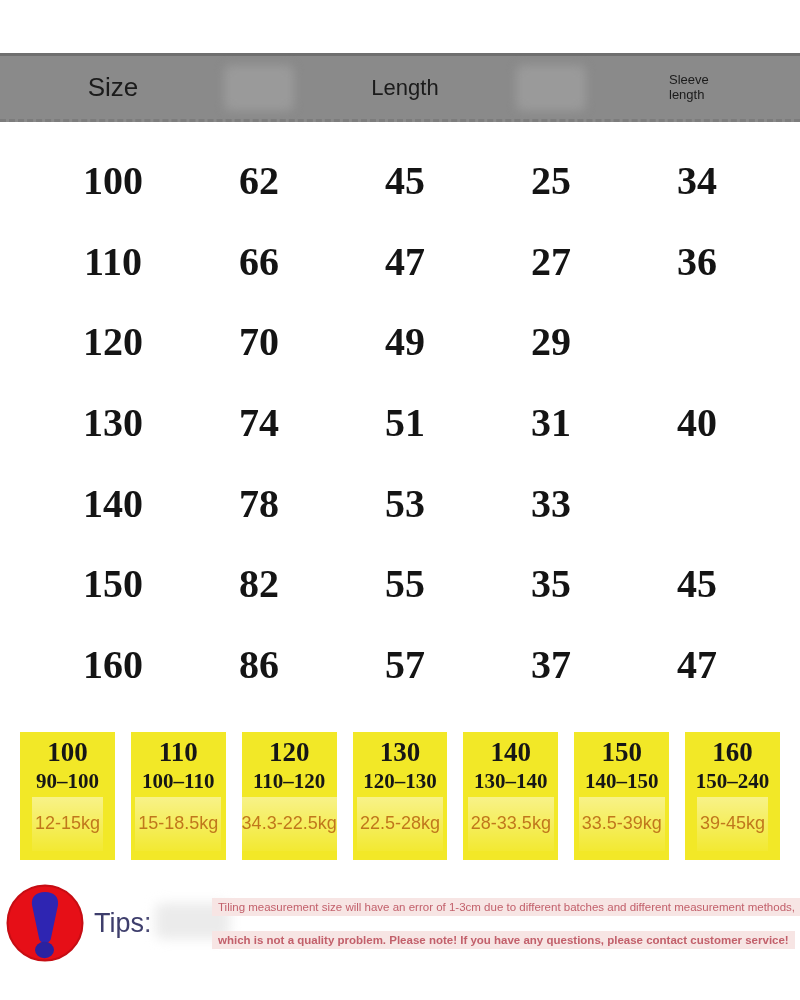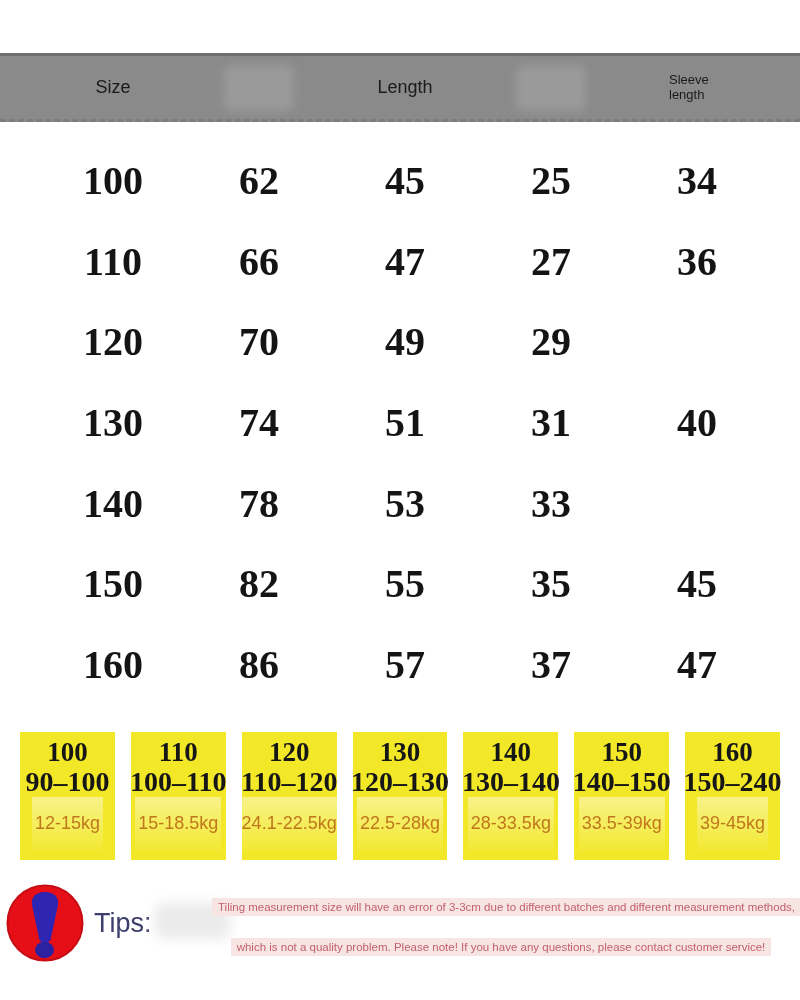--- a/index.html
+++ b/index.html
@@ -5,54 +5,54 @@
   html,body{margin:0;padding:0;background:#fff;}
   .page{position:relative;width:800px;height:1000px;background:#ffffff;overflow:hidden;
         font-family:"Liberation Sans",sans-serif;}
 
   
   .hdr{position:absolute;top:53px;left:0;width:800px;height:69px;background:#8a8a8a;
        border-top:3px solid #6f6f6f;border-bottom:3px dashed #7c7c7c;
        display:grid;grid-template-columns:repeat(5,1fr);align-items:center;
        padding:0 30px 0 40px;box-sizing:border-box;color:#1b1b1b;}
   .hcell{display:flex;justify-content:center;align-items:center;position:relative;}
-  .hlabel-size{font-size:18px;}
-  .hlabel-length{font-size:18px;}
+  .hlabel-size{font-size:26px;}
+  .hlabel-length{font-size:22px;}
   .hlabel-sleeve{font-size:13px;line-height:1.15;width:56px;text-align:left;display:block;}
   .smudge{width:70px;height:46px;background:#9a9a9a;filter:blur(5px);border-radius:8px;}
 
   
   .rows{position:absolute;top:140px;left:0;width:800px;height:565px;
         display:flex;flex-direction:column;justify-content:space-around;}
   .trow{display:grid;grid-template-columns:repeat(5,1fr);padding:0 30px 0 40px;}
   .num{text-align:center;font-family:"Liberation Serif","DejaVu Serif",serif;
        font-weight:bold;font-size:40px;color:#141414;}
 
   
   .cards{position:absolute;top:732px;left:20px;width:760px;height:128px;
          display:flex;gap:16px;}
   .card{flex:1;background:#f2e827;display:flex;flex-direction:column;align-items:center;
         justify-content:space-between;padding:7px 0 9px;box-sizing:border-box;min-width:0;}
   .card-size{font-family:"Liberation Serif","DejaVu Serif",serif;font-weight:bold;
              font-size:27px;color:#161616;line-height:1;}
   .card-range{font-family:"Liberation Serif","DejaVu Serif",serif;font-weight:bold;
-              font-size:28px;color:#161616;line-height:1;white-space:nowrap;}
+              font-size:21px;color:#161616;line-height:1;white-space:nowrap;}
   .card-kg{font-size:18px;color:#c0771c;white-space:nowrap;line-height:1.2;
            background:linear-gradient(rgba(255,255,255,0.45),rgba(255,255,255,0.05));
            padding:16px 3px;}
 
   
   .tips-icon{position:absolute;left:6px;top:883px;width:78px;height:80px;}
   .tips-label{position:absolute;left:94px;top:908px;font-size:27px;color:#3e3e6c;}
   .tips-smudge{position:absolute;left:155px;top:903px;width:75px;height:36px;
                background:#ebebeb;filter:blur(6px);border-radius:8px;}
   .tips-text{position:absolute;left:212px;top:897px;width:578px;text-align:center;}
   .tips-line{display:inline-block;font-size:11.5px;color:#c2606b;background:#f7e5e4;
              padding:3px 6px;white-space:nowrap;}
-  .tips-line.second{margin-top:22px;}
+  .tips-line.second{margin-top:15px;font-weight:bold;}
 </style>
 </head>
 <body>
 
 <div class="page">
 
   <header class="hdr">
     <div class="hcell">
       <span class="hlabel-size">Size</span>
     </div>
@@ -127,21 +127,21 @@
       <div class="card-kg">12-15kg</div>
     </div>
     <div class="card">
       <div class="card-size">110</div>
       <div class="card-range">100–110</div>
       <div class="card-kg">15-18.5kg</div>
     </div>
     <div class="card">
       <div class="card-size">120</div>
       <div class="card-range">110–120</div>
-      <div class="card-kg">24.1-22.5kg</div>
+      <div class="card-kg">34.3-22.5kg</div>
     </div>
     <div class="card">
       <div class="card-size">130</div>
       <div class="card-range">120–130</div>
       <div class="card-kg">22.5-28kg</div>
     </div>
     <div class="card">
       <div class="card-size">140</div>
       <div class="card-range">130–140</div>
       <div class="card-kg">28-33.5kg</div>
@@ -162,18 +162,18 @@
     <div class="tips-icon">
       <svg width="78" height="80" viewBox="0 0 78 78" aria-hidden="true">
         <circle cx="39" cy="39" r="37.5" fill="#e60f17" stroke="#c60d13" stroke-width="2"></circle>
         <path d="M39 8 C48 8 53 13 52 21 L45 54 C44 60.5 34 60.5 33 54 L26 21 C25 13 30 8 39 8 Z" fill="#2e25b2"></path>
         <ellipse cx="38.5" cy="66" rx="9.5" ry="8.2" fill="#2a22a0"></ellipse>
       </svg>
     </div>
     <div class="tips-label">Tips:</div>
     <div class="tips-smudge"></div>
     <div class="tips-text">
-      <span class="tips-line">Tiling measurement size will have an error of 3-3cm due to different batches and different measurement methods,</span><br>
+      <span class="tips-line">Tiling measurement size will have an error of 1-3cm due to different batches and different measurement methods,</span><br>
       <span class="tips-line second">which is not a quality problem. Please note! If you have any questions, please contact customer service!</span>
     </div>
   </footer>
 
 </div>
 
 </body></html>

